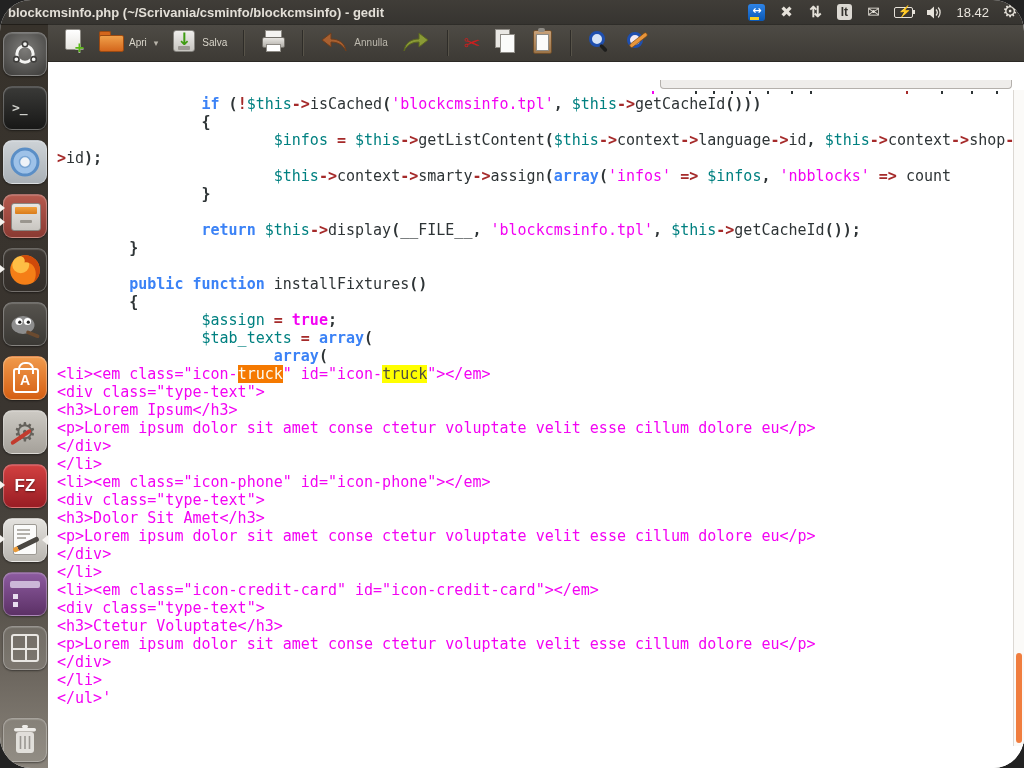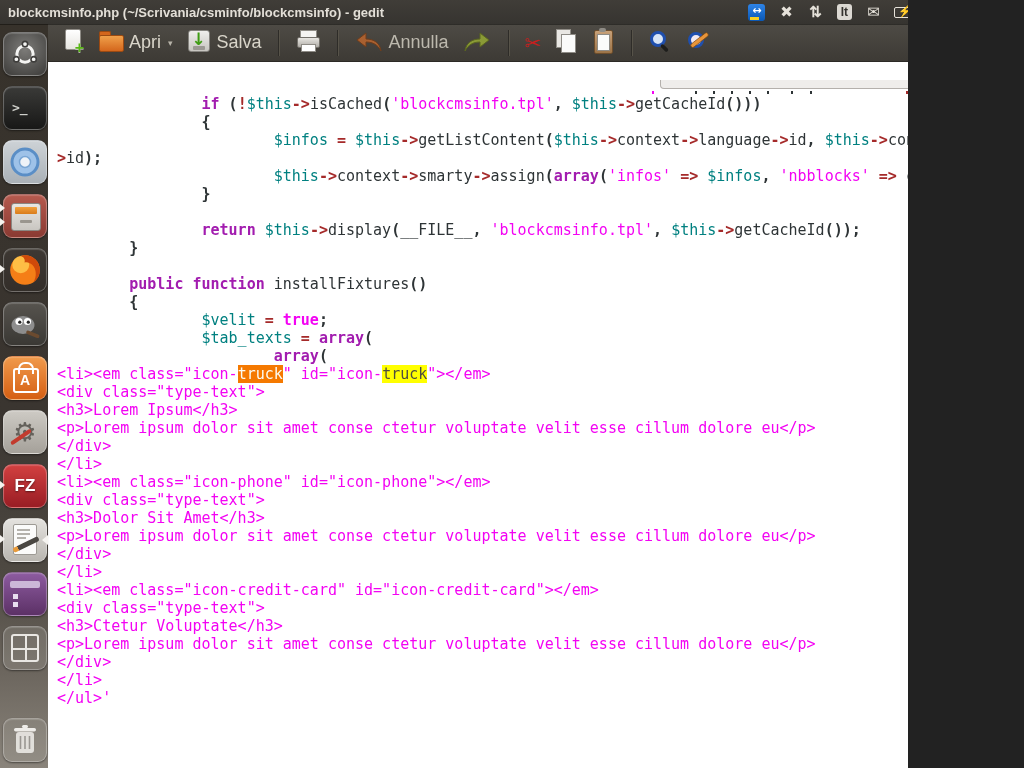--- a/index.html
+++ b/index.html
@@ -1,17 +1,17 @@
 <!DOCTYPE html>
 <html><head>
 <meta charset="utf-8">
 <style>
   html,body{margin:0;padding:0;background:#222;}
-  .screen{position:relative;width:908px;height:768px;overflow:hidden;
-          font-family:"Liberation Sans",sans-serif;background:#fff;}
+  .screen{position:relative;width:1024px;height:768px;overflow:hidden;
+          font-family:"Liberation Sans",sans-serif;background:#fff;border-radius:31px;}
 
   
   .panel{position:absolute;left:0;top:0;width:1024px;height:24px;
          background:linear-gradient(#403d38,#363430);display:flex;align-items:center;
          box-shadow:0 1px 0 rgba(0,0,0,.4);z-index:30;}
   .win-title{flex:1;color:#e3dfd7;font-size:13px;font-weight:bold;padding-left:8px;
              white-space:nowrap;overflow:hidden;}
   .tray{display:flex;align-items:center;gap:13px;padding-right:6px;}
   .tray-item{display:inline-flex;align-items:center;justify-content:center;min-width:16px;height:20px;color:#e6e2da;}
   .kb{background:#dcd9d3;color:#35332f;font-size:12px;font-weight:bold;border-radius:3px;padding:1px 4px;line-height:14px;}
@@ -46,21 +46,21 @@
   .t-trash .tile{background:rgba(220,218,212,.12);}
 
   
   .window{position:absolute;left:48px;top:24px;width:976px;height:744px;background:#fff;}
 
   
   .toolbar{position:absolute;left:0;top:0;width:100%;height:38px;
            background:linear-gradient(#4e4b45,#3d3a35);border-bottom:1px solid #2c2a26;
            display:flex;align-items:center;padding-left:10px;box-sizing:border-box;gap:7px;}
   .tb{display:inline-flex;align-items:center;gap:5px;background:none;border:none;padding:2px 3px;cursor:default;}
-  .tbl{color:#d9d5ca;font-size:18px;}
+  .tbl{color:#d9d5ca;font-size:10px;}
   .tbl.dim{color:#bdb9ae;}
   .caret2{color:#b8b4aa;font-size:9px;margin-left:2px;}
   .tsep{width:1px;height:26px;background:#2e2c28;box-shadow:1px 0 0 #575349;margin:0 6px;}
   .tbi{display:inline-block;}
 
   
   .tabbar{position:absolute;left:0;top:38px;width:100%;height:28px;
           background:linear-gradient(#dad6d2,#ccc8c3);border-bottom:1px solid #b3afa9;box-sizing:border-box;}
   .tab{position:absolute;left:10px;top:3px;width:184px;height:25px;
        background:linear-gradient(#fafA f8,#f3f1ef);background:linear-gradient(#fafaf8,#f3f1ef);
@@ -78,21 +78,21 @@
   .search-popup-edge{position:absolute;left:612px;top:56px;width:352px;height:9px;
         background:#efedeb;border:1px solid #b4b0ac;border-top:none;border-radius:0 0 4px 4px;
         box-sizing:border-box;z-index:12;}
 
   
   .editor{position:absolute;left:0;top:66px;width:100%;height:656px;background:#fff;
           overflow:hidden;padding:5px 0 0 9px;box-sizing:border-box;
           font-family:"DejaVu Sans Mono",monospace;font-size:15px;line-height:18px;}
   .crow{height:18px;white-space:pre;}
   .tk-d{color:#2e3436;}
-  .tk-k{color:#a21caf;font-weight:bold;}
+  .tk-k{color:#3b82f6;font-weight:bold;}
   .tk-v{color:#008080;}
   .tk-s{color:#f303f3;}
   .tk-o{color:#a52a2a;font-weight:bold;}
   .tk-p{color:#2e3436;font-weight:bold;}
   .tk-b{color:#f303f3;font-weight:bold;}
   .tk-hs{background:#f57900;color:#fbfbf2;}
   .tk-hm{background:#ffff00;color:#4e4e40;}
   .frag{position:absolute;top:1px;width:2px;height:3px;}
 
   
@@ -325,21 +325,21 @@
         <div class="crow"><span class="tk-d">                        </span><span class="tk-v">$infos</span><span class="tk-d"> </span><span class="tk-o">=</span><span class="tk-d"> </span><span class="tk-v">$this</span><span class="tk-o">-&gt;</span><span class="tk-d">getListContent</span><span class="tk-p">(</span><span class="tk-v">$this</span><span class="tk-o">-&gt;</span><span class="tk-d">context</span><span class="tk-o">-&gt;</span><span class="tk-d">language</span><span class="tk-o">-&gt;</span><span class="tk-d">id</span><span class="tk-p">,</span><span class="tk-d"> </span><span class="tk-v">$this</span><span class="tk-o">-&gt;</span><span class="tk-d">context</span><span class="tk-o">-&gt;</span><span class="tk-d">shop</span><span class="tk-o">-</span></div>
         <div class="crow"><span class="tk-o">&gt;</span><span class="tk-d">id</span><span class="tk-p">);</span></div>
         <div class="crow"><span class="tk-d">                        </span><span class="tk-v">$this</span><span class="tk-o">-&gt;</span><span class="tk-d">context</span><span class="tk-o">-&gt;</span><span class="tk-d">smarty</span><span class="tk-o">-&gt;</span><span class="tk-d">assign</span><span class="tk-p">(</span><span class="tk-k">array</span><span class="tk-p">(</span><span class="tk-s">'infos'</span><span class="tk-d"> </span><span class="tk-o">=&gt;</span><span class="tk-d"> </span><span class="tk-v">$infos</span><span class="tk-p">,</span><span class="tk-d"> </span><span class="tk-s">'nbblocks'</span><span class="tk-d"> </span><span class="tk-o">=&gt;</span><span class="tk-d"> </span><span class="tk-d">count</span></div>
         <div class="crow"><span class="tk-d">                </span><span class="tk-p">}</span></div>
         <div class="crow"></div>
         <div class="crow"><span class="tk-d">                </span><span class="tk-k">return</span><span class="tk-d"> </span><span class="tk-v">$this</span><span class="tk-o">-&gt;</span><span class="tk-d">display</span><span class="tk-p">(</span><span class="tk-d">__FILE__</span><span class="tk-p">,</span><span class="tk-d"> </span><span class="tk-s">'blockcmsinfo.tpl'</span><span class="tk-p">,</span><span class="tk-d"> </span><span class="tk-v">$this</span><span class="tk-o">-&gt;</span><span class="tk-d">getCacheId</span><span class="tk-p">());</span></div>
         <div class="crow"><span class="tk-d">        </span><span class="tk-p">}</span></div>
         <div class="crow"></div>
         <div class="crow"><span class="tk-d">        </span><span class="tk-k">public</span><span class="tk-d"> </span><span class="tk-k">function</span><span class="tk-d"> </span><span class="tk-d">installFixtures</span><span class="tk-p">()</span></div>
         <div class="crow"><span class="tk-d">        </span><span class="tk-p">{</span></div>
-        <div class="crow"><span class="tk-d">                </span><span class="tk-v">$velit</span><span class="tk-d"> </span><span class="tk-o">=</span><span class="tk-d"> </span><span class="tk-b">true</span><span class="tk-p">;</span></div>
+        <div class="crow"><span class="tk-d">                </span><span class="tk-v">$assign</span><span class="tk-d"> </span><span class="tk-o">=</span><span class="tk-d"> </span><span class="tk-b">true</span><span class="tk-p">;</span></div>
         <div class="crow"><span class="tk-d">                </span><span class="tk-v">$tab_texts</span><span class="tk-d"> </span><span class="tk-o">=</span><span class="tk-d"> </span><span class="tk-k">array</span><span class="tk-p">(</span></div>
         <div class="crow"><span class="tk-d">                        </span><span class="tk-k">array</span><span class="tk-p">(</span></div>
         <div class="crow"><span class="tk-s">&lt;li&gt;&lt;em class="icon-</span><span class="tk-hs">truck</span><span class="tk-s">" id="icon-</span><span class="tk-hm">truck</span><span class="tk-s">"&gt;&lt;/em&gt;</span></div>
         <div class="crow"><span class="tk-s">&lt;div class="type-text"&gt;</span></div>
         <div class="crow"><span class="tk-s">&lt;h3&gt;Lorem Ipsum&lt;/h3&gt;</span></div>
         <div class="crow"><span class="tk-s">&lt;p&gt;Lorem ipsum dolor sit amet conse ctetur voluptate velit esse cillum dolore eu&lt;/p&gt;</span></div>
         <div class="crow"><span class="tk-s">&lt;/div&gt;</span></div>
         <div class="crow"><span class="tk-s">&lt;/li&gt;</span></div>
         <div class="crow"><span class="tk-s">&lt;li&gt;&lt;em class="icon-phone" id="icon-phone"&gt;&lt;/em&gt;</span></div>
         <div class="crow"><span class="tk-s">&lt;div class="type-text"&gt;</span></div>

